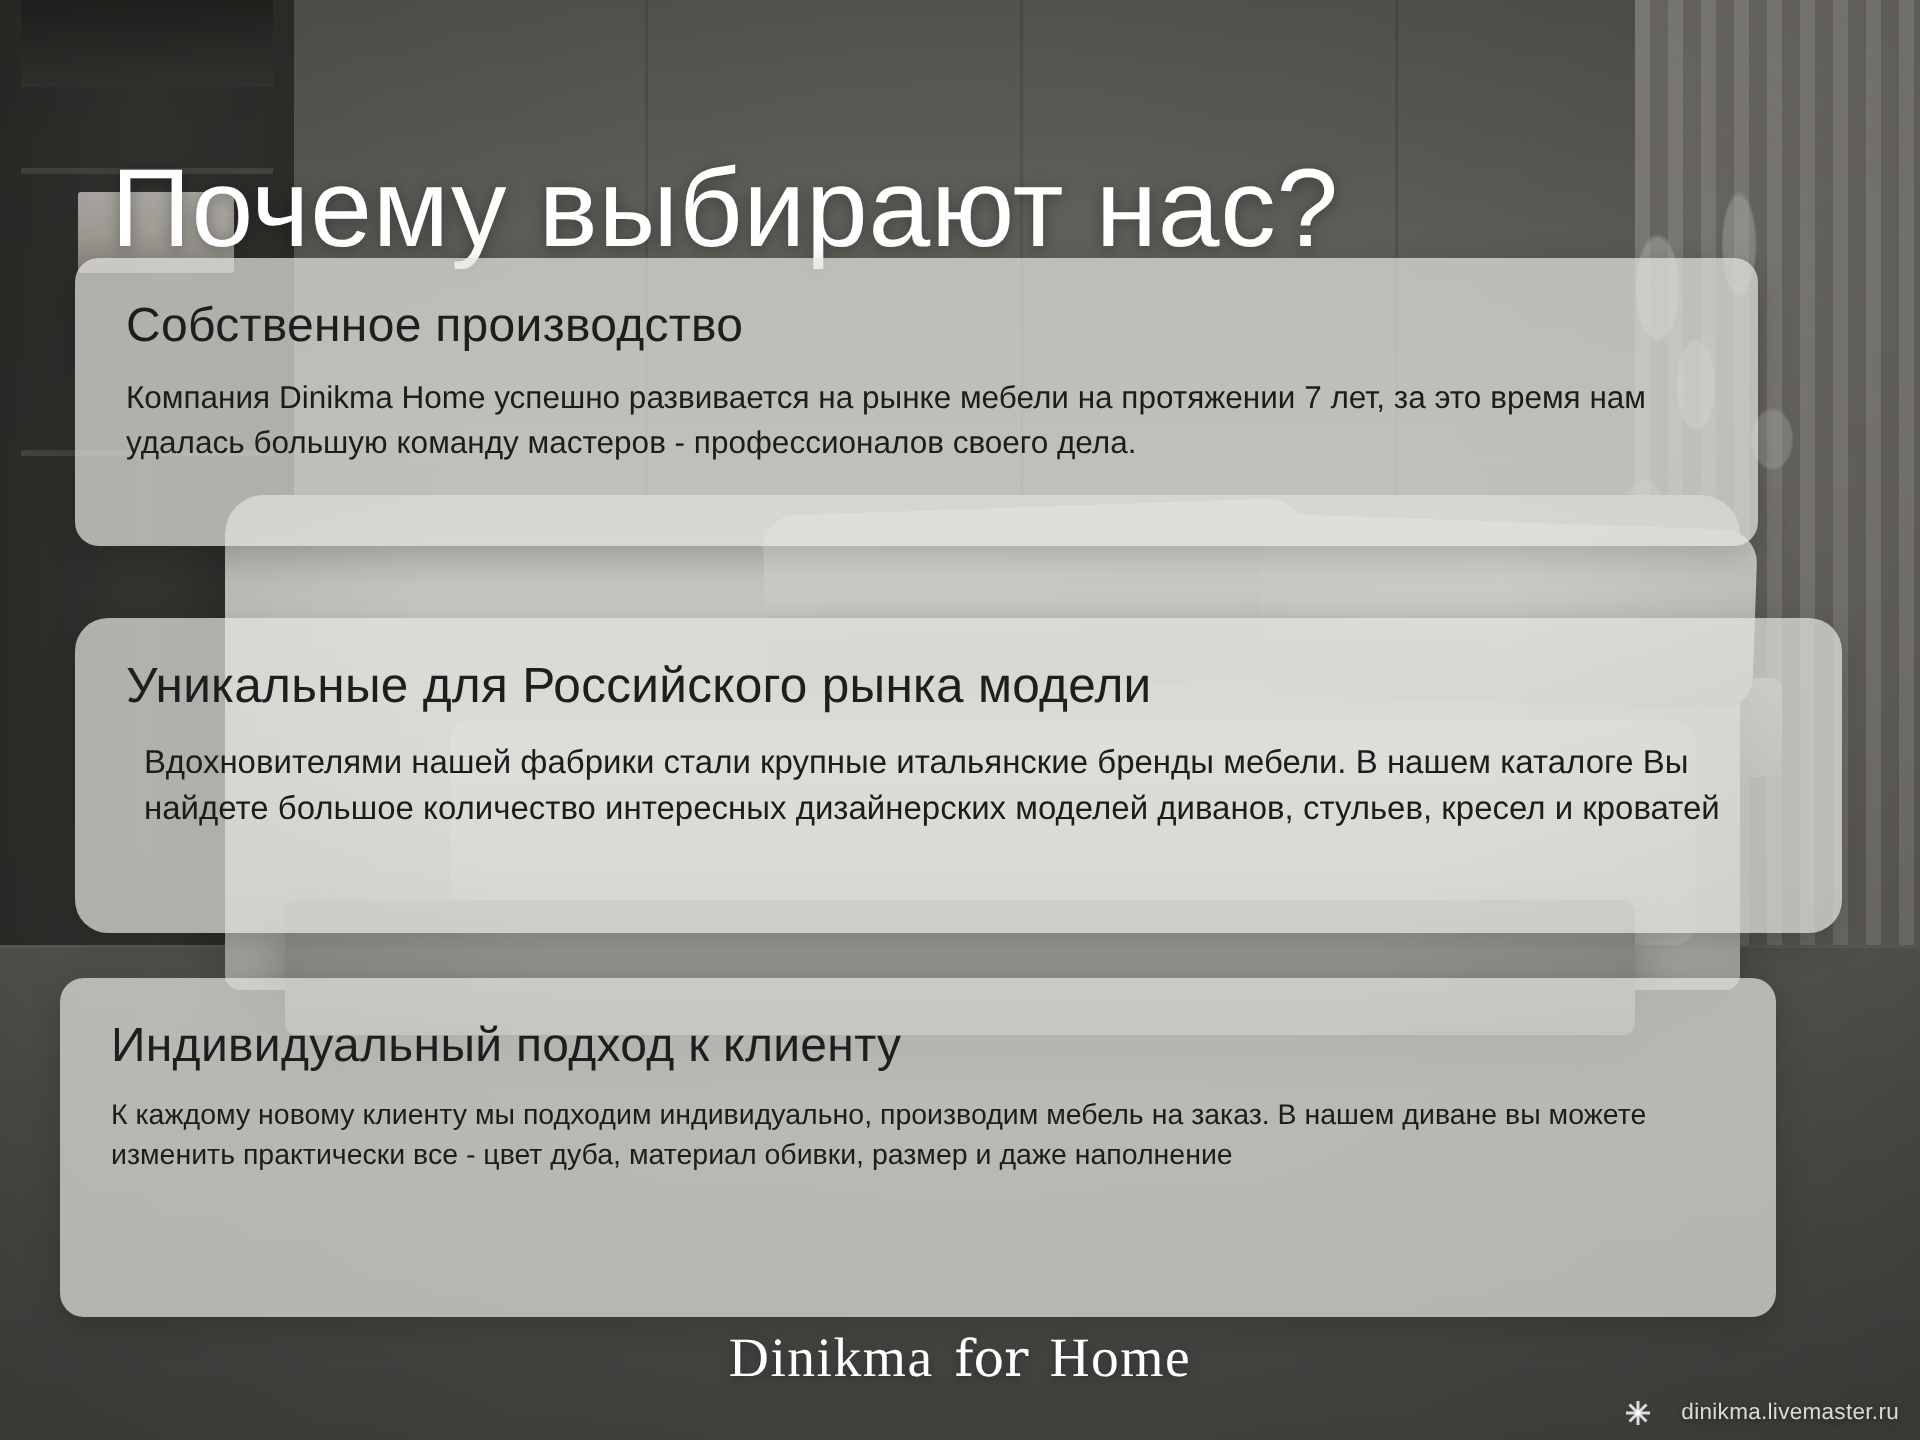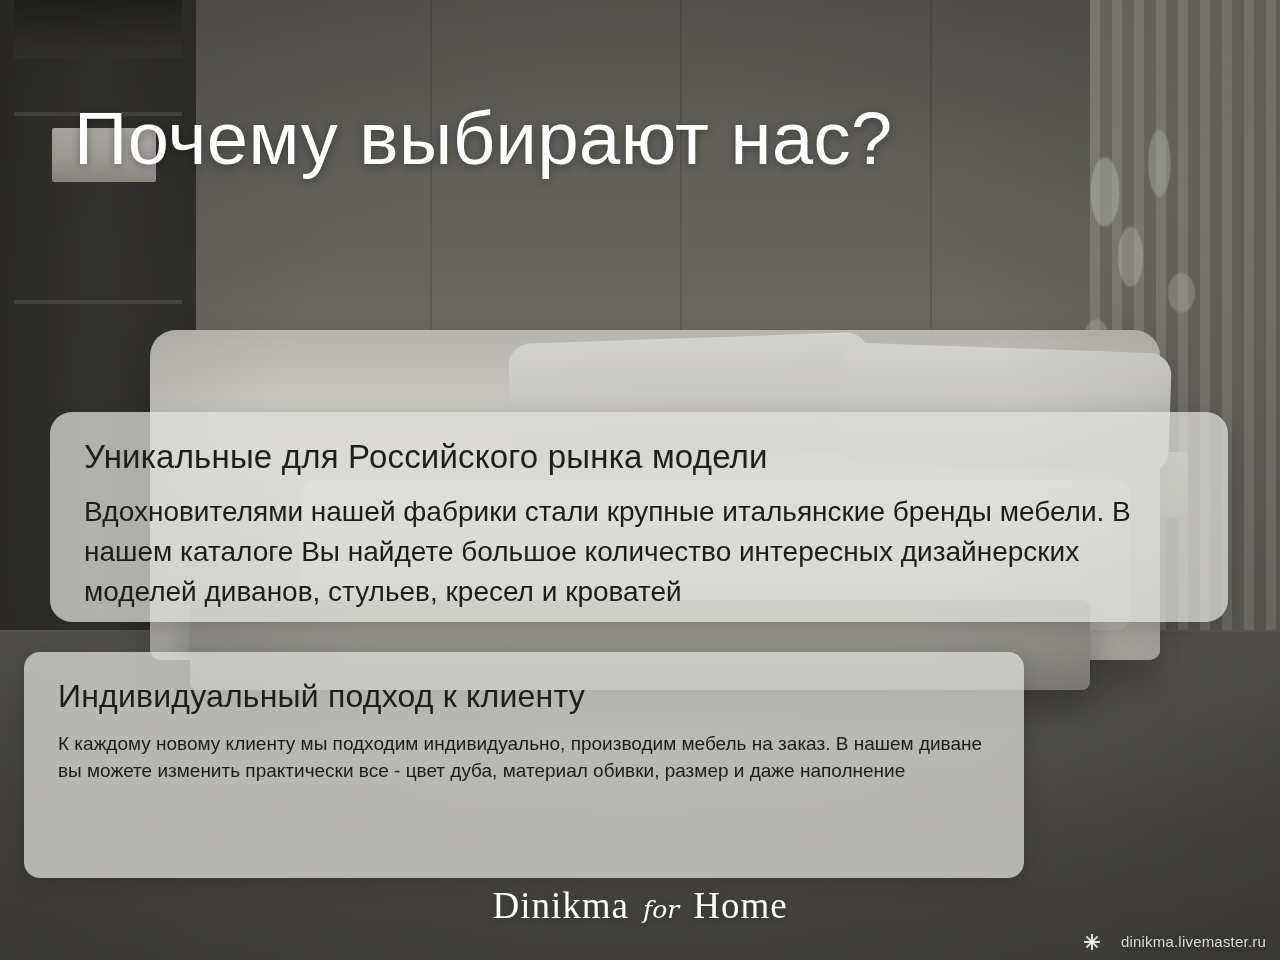--- a/index.html
+++ b/index.html
@@ -162,60 +162,59 @@
   .card {
     position: absolute;
     background: rgba(226,226,222,0.72);
     border-radius: 16px;
     box-shadow: 0 6px 22px rgba(0,0,0,0.18);
     padding: 26px 34px 28px 34px;
     box-sizing: border-box;
   }
   .card-1 { left: 50px;  top: 172px; width: 1122px; height: 192px; }
   .card-2 { left: 50px;  top: 412px; width: 1178px; height: 210px; border-radius: 22px; }
-  .card-3 { left: 24px;  top: 652px; width: 1000px; height: 226px; }
+  .card-3 { left: 40px;  top: 652px; width: 1144px; height: 226px; }
 
   .card-title {
     font-size: 32px;
     font-weight: 400;
     color: #1e1e1e;
     margin: 0 0 16px 0;
     letter-spacing: 0.2px;
   }
   .card-2 .card-title { font-size: 33px; }
   .card-3 .card-title { font-size: 32px; }
 
   .card-body {
     font-size: 21px;
     line-height: 1.42;
     color: #1c1c1c;
     margin: 0;
   }
-  .card-2 .card-body { font-size: 28px; }
+  .card-2 .card-body { font-size: 22px; margin-left: 12px; }
   .card-3 .card-body { font-size: 19px; }
 
   .brand {
     position: absolute;
     left: 0; right: 0;
     top: 884px;
     text-align: center;
     color: #ffffff;
     white-space: nowrap;
     text-shadow: 0 2px 8px rgba(0,0,0,0.35);
   }
   .brand-word {
     font-family: "Liberation Serif", serif;
     font-size: 37px;
     letter-spacing: 1px;
     vertical-align: baseline;
   }
   .brand-for {
     font-family: "DejaVu Serif", serif;
-    font-style: italic;
-    font-size: 25px;
+    font-size: 34px;
     margin: 0 14px;
     vertical-align: baseline;
   }
 
   .watermark {
     position: absolute;
     right: 14px;
     bottom: 10px;
     display: flex;
     align-items: center;
@@ -278,20 +277,24 @@
     </div>
     <div class="bg-sofa-base"></div>
     <div class="bg-overlay"></div>
     <div class="bg-vignette"></div>
   </div>
 
   <div class="content">
 
     <h1 class="headline">Почему выбирают нас?</h1>
 
+    <div class="card card-1">
+      <h2 class="card-title">Собственное производство</h2>
+      <p class="card-body">Компания Dinikma Home успешно развивается на рынке мебели на протяжении 7 лет, за это время нам удалась большую команду мастеров - профессионалов своего дела.</p>
+    </div>
 
     <div class="card card-2">
       <h2 class="card-title">Уникальные для Российского рынка модели</h2>
       <p class="card-body">Вдохновителями нашей фабрики стали крупные итальянские бренды мебели. В нашем каталоге Вы найдете большое количество интересных дизайнерских моделей диванов, стульев, кресел и кроватей</p>
     </div>
 
     <div class="card card-3">
       <h2 class="card-title">Индивидуальный подход к клиенту</h2>
       <p class="card-body">К каждому новому клиенту мы подходим индивидуально, производим мебель на заказ. В нашем диване вы можете изменить практически все - цвет дуба, материал обивки, размер и даже наполнение</p>
     </div>

